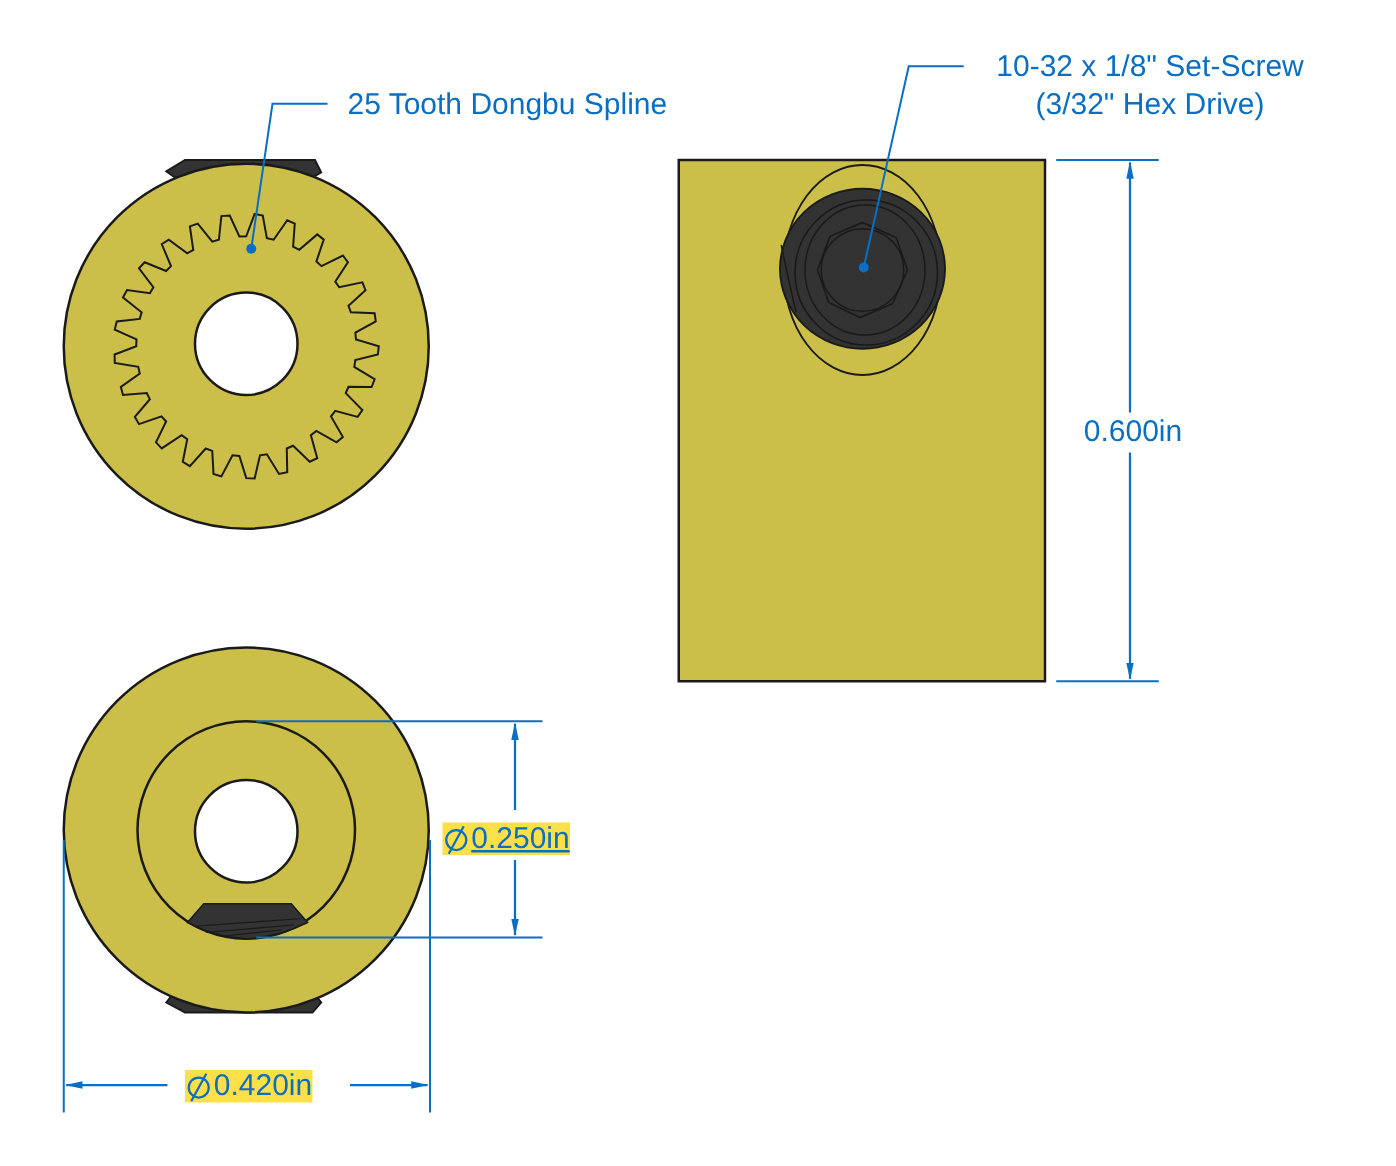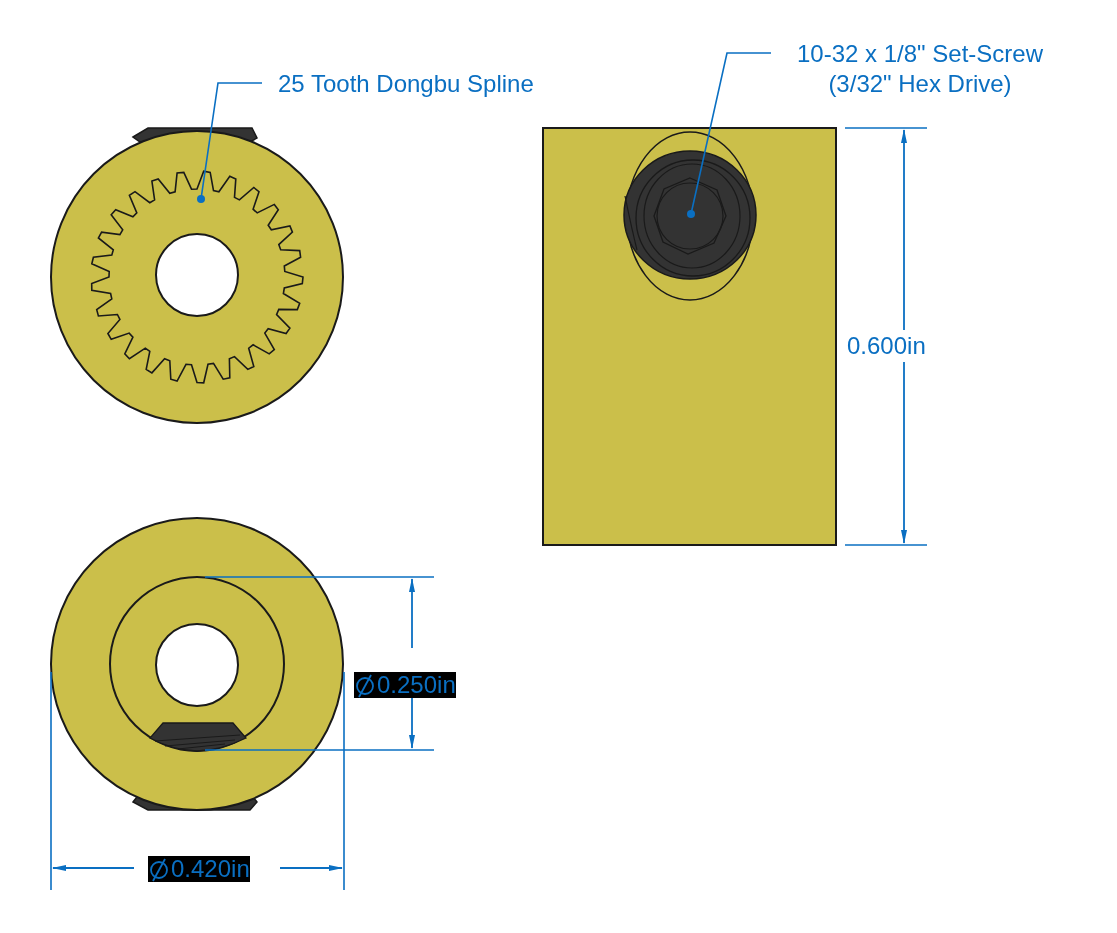--- a/index.html
+++ b/index.html
@@ -71,32 +71,32 @@
       <line x1="280" y1="868" x2="342" y2="868" stroke="#0a6fc2" stroke-width="1.8" marker-end="url(#arrow)"></line>
     </g>
   </svg>
 
   
   <div class="lbl" style="left:266px; top:71px;margin-left:12px;">25 Tooth Dongbu Spline</div>
 
   <div class="lbl lbl-center" style="left:770px; top:41px; width:300px;">10-32 x 1/8" Set-Screw</div>
   <div class="lbl lbl-center" style="left:770px; top:71px; width:300px;">(3/32" Hex Drive)</div>
 
-  <div class="lbl" style="left:846px; top:333px; background:#fff; padding:0 1px;">0.600in</div>
+  <div class="lbl" style="left:866px; top:333px; background:#fff; padding:0 1px;">0.600in</div>
 
-  <div class="lbl" style="left:354px; top:672px; background:#000000;">
+  <div class="lbl" style="left:354px; top:658px; background:#fde047;text-decoration:underline;">
     <span class="dia">
       <svg width="22" height="26" viewBox="0 0 22 26">
           <circle cx="11" cy="13" r="8" fill="none" stroke="#0a6fc2" stroke-width="1.8"></circle>
           <line x1="5" y1="24" x2="17" y2="2" stroke="#0a6fc2" stroke-width="1.8"></line>
         </svg>
     </span><span>0.250in</span>
   </div>
 
-  <div class="lbl" style="left:148px; top:856px; background:#000000;text-align:center;">
+  <div class="lbl" style="left:148px; top:856px; background:#fde047;text-align:center;">
     <span class="dia">
       <svg width="22" height="26" viewBox="0 0 22 26">
           <circle cx="11" cy="13" r="8" fill="none" stroke="#0a6fc2" stroke-width="1.8"></circle>
           <line x1="5" y1="24" x2="17" y2="2" stroke="#0a6fc2" stroke-width="1.8"></line>
         </svg>
     </span><span>0.420in</span>
   </div>
 </div>
 
 </body></html>

